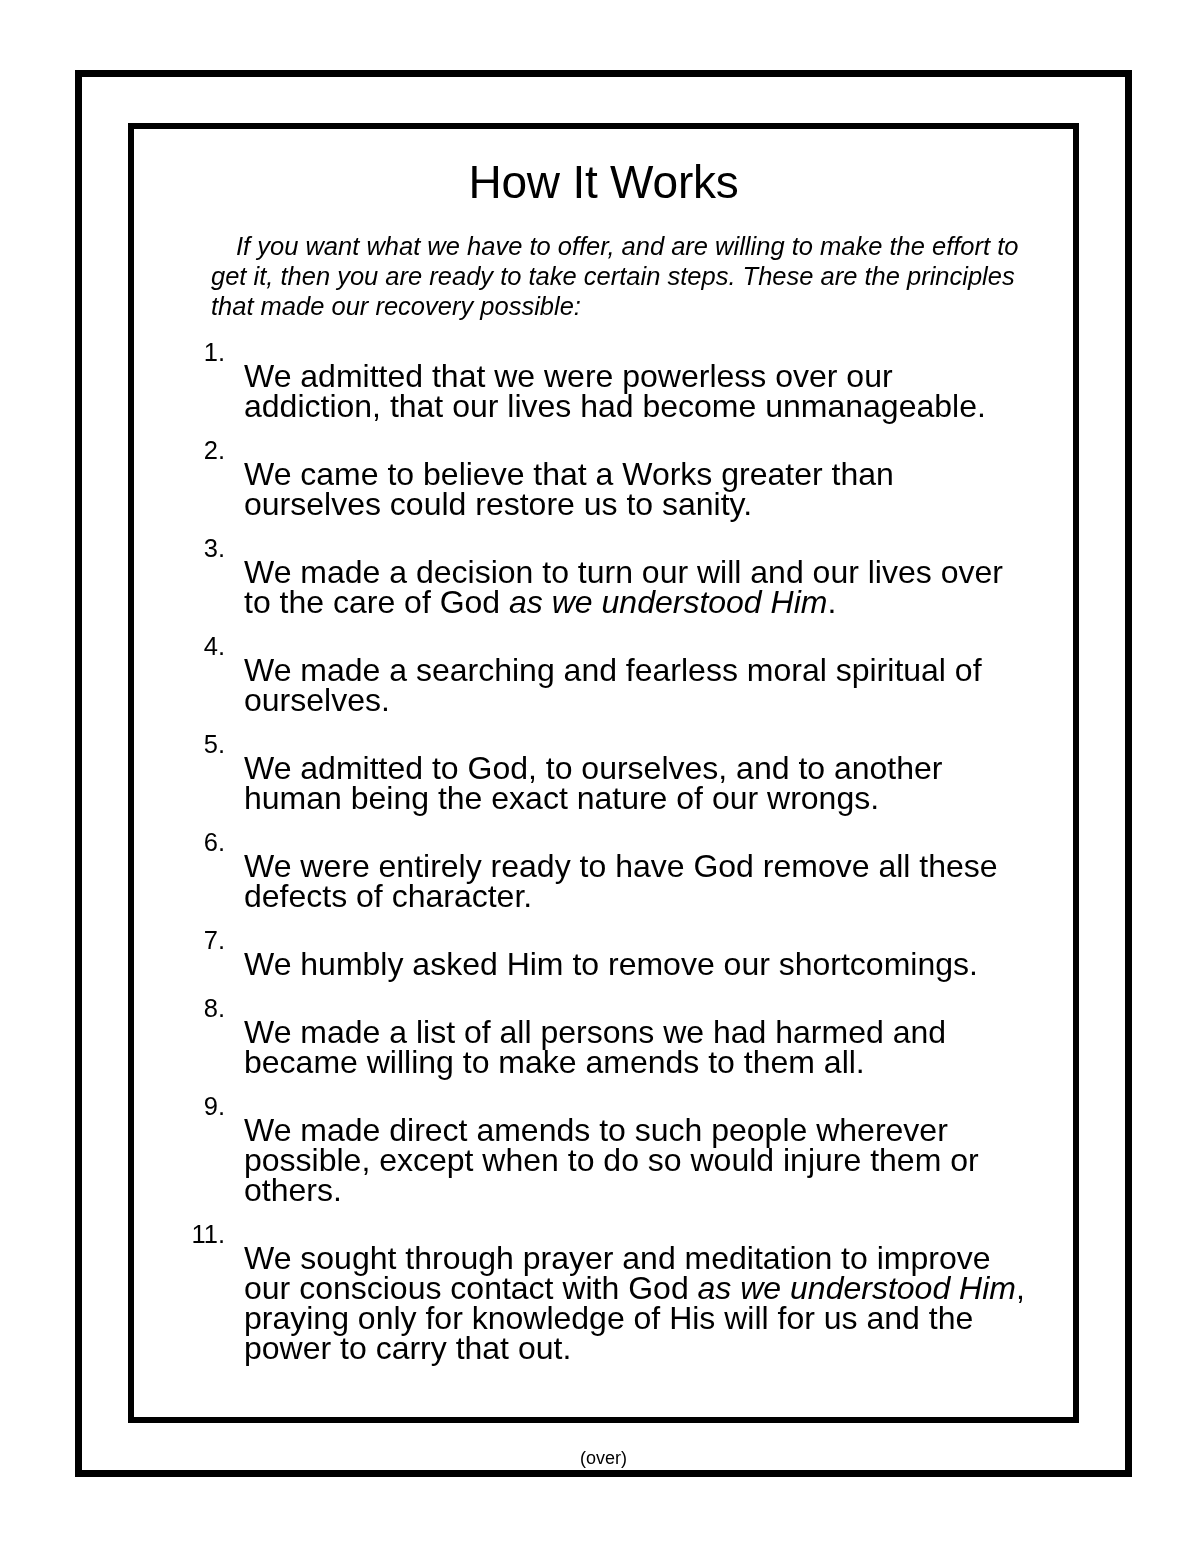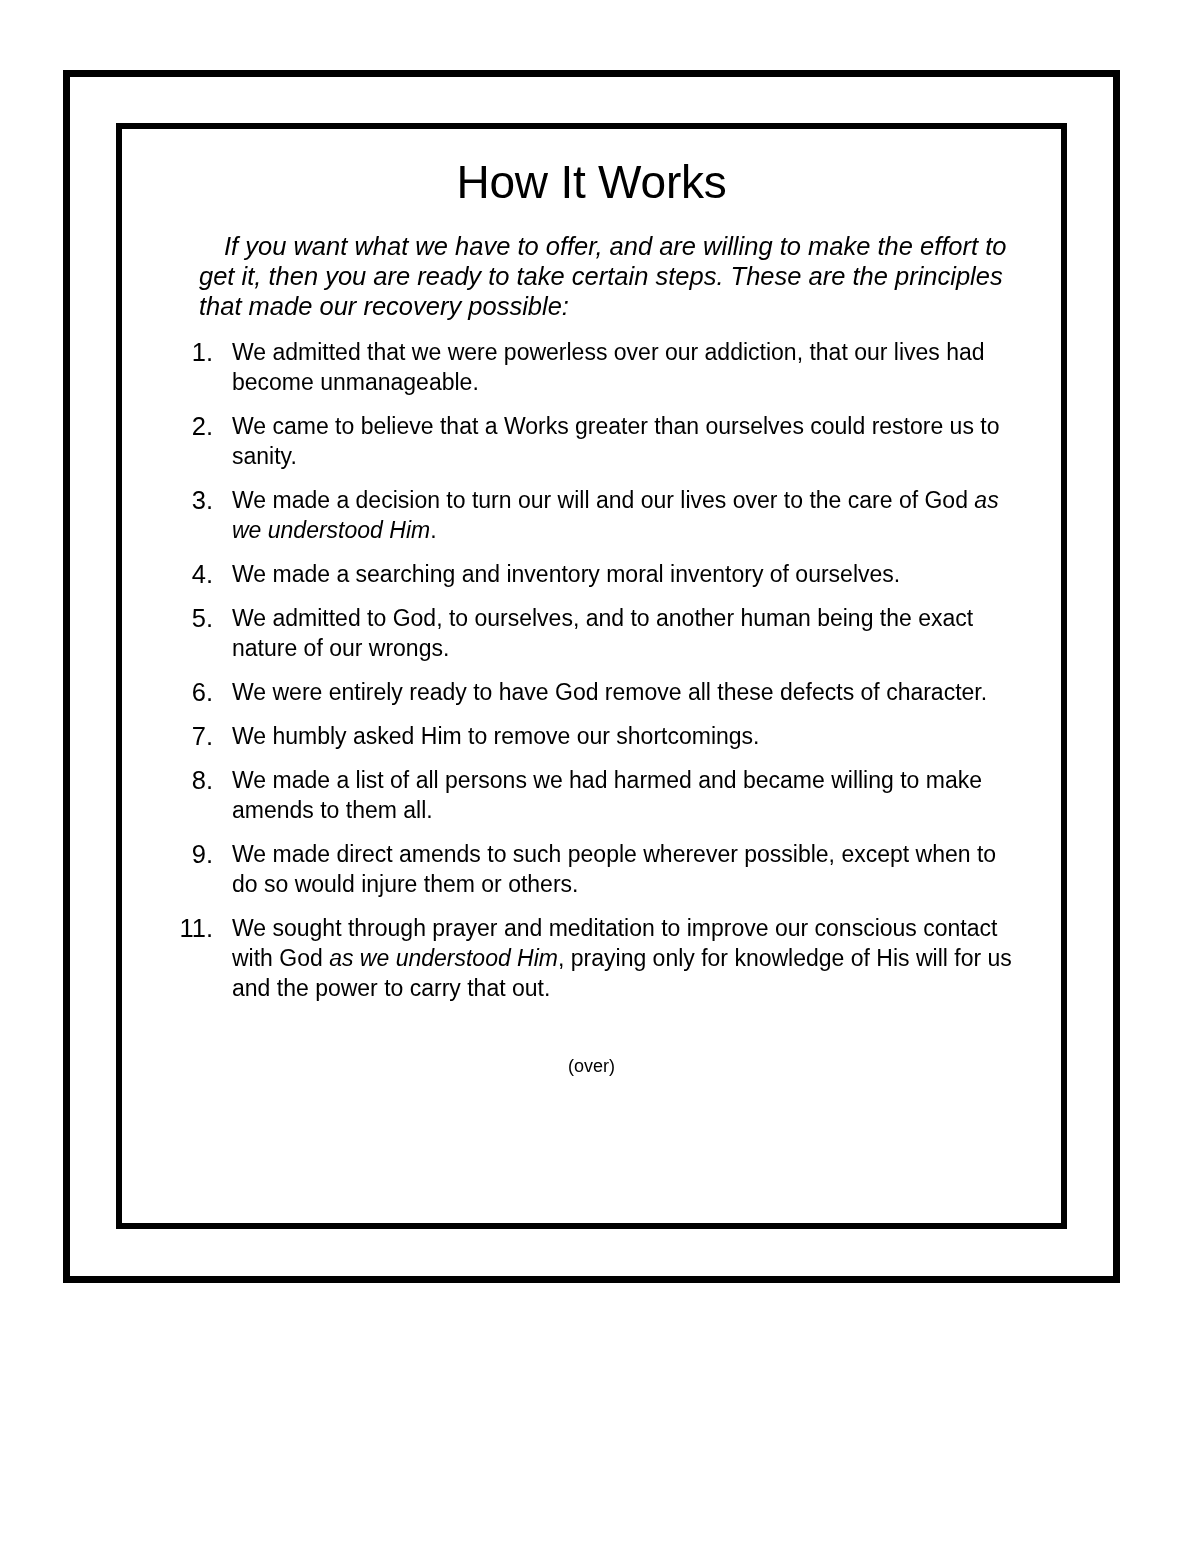--- a/index.html
+++ b/index.html
@@ -18,24 +18,24 @@
   
   .page {
     position: relative;
     width: 1200px;
     height: 1549px;
     background: #ffffff;
   }
 
   .frame-outer {
     position: absolute;
-    left: 63px;
+    left: 75px;
     top: 70px;
     width: 1057px;
-    height: 1213px;
+    height: 1407px;
     border: 7px solid #000000;
     box-sizing: border-box;
     background: #ffffff;
   }
 
   .frame-inner {
     position: absolute;
     left: 46px;
     top: 46px;
     right: 46px;
@@ -93,35 +93,36 @@
     flex: 0 0 72px;
     width: 72px;
     text-align: right;
     padding-right: 19px;
     box-sizing: border-box;
     font-size: 25.5px;
     line-height: 30px;
   }
   .step-text {
     flex: 1 1 auto;
-    font-size: 23px;
+    font-size: 32px;
     line-height: 30px;
     padding-right: 2px;
+    margin-top: 24px;
   }
   .step-text em {
     font-style: italic;
     text-align: right;
   }
 
   
   .footer-note {
     text-align: center;
     font-size: 18px;
     line-height: 22px;
-    margin-top: 52px;
+    margin-top: 84px;
   }
 </style>
 </head>
 <body>
 
 <div class="page">
   <div class="frame-outer">
     <div class="frame-inner">
       <div class="content">
 
@@ -137,21 +138,21 @@
             <li class="step">
               <span class="step-num">2.</span>
               <span class="step-text"><span>We came to believe that a Works greater than ourselves could restore us to sanity.</span></span>
             </li>
             <li class="step">
               <span class="step-num">3.</span>
               <span class="step-text"><span>We made a decision to turn our will and our lives over to the care of God </span><em>as we understood Him</em><span>.</span></span>
             </li>
             <li class="step">
               <span class="step-num">4.</span>
-              <span class="step-text"><span>We made a searching and inventory moral inventory of ourselves.</span></span>
+              <span class="step-text"><span>We made a searching and fearless moral spiritual of ourselves.</span></span>
             </li>
             <li class="step">
               <span class="step-num">5.</span>
               <span class="step-text"><span>We admitted to God, to ourselves, and to another human being the exact nature of our wrongs.</span></span>
             </li>
             <li class="step">
               <span class="step-num">6.</span>
               <span class="step-text"><span>We were entirely ready to have God remove all these defects of character.</span></span>
             </li>
             <li class="step">

